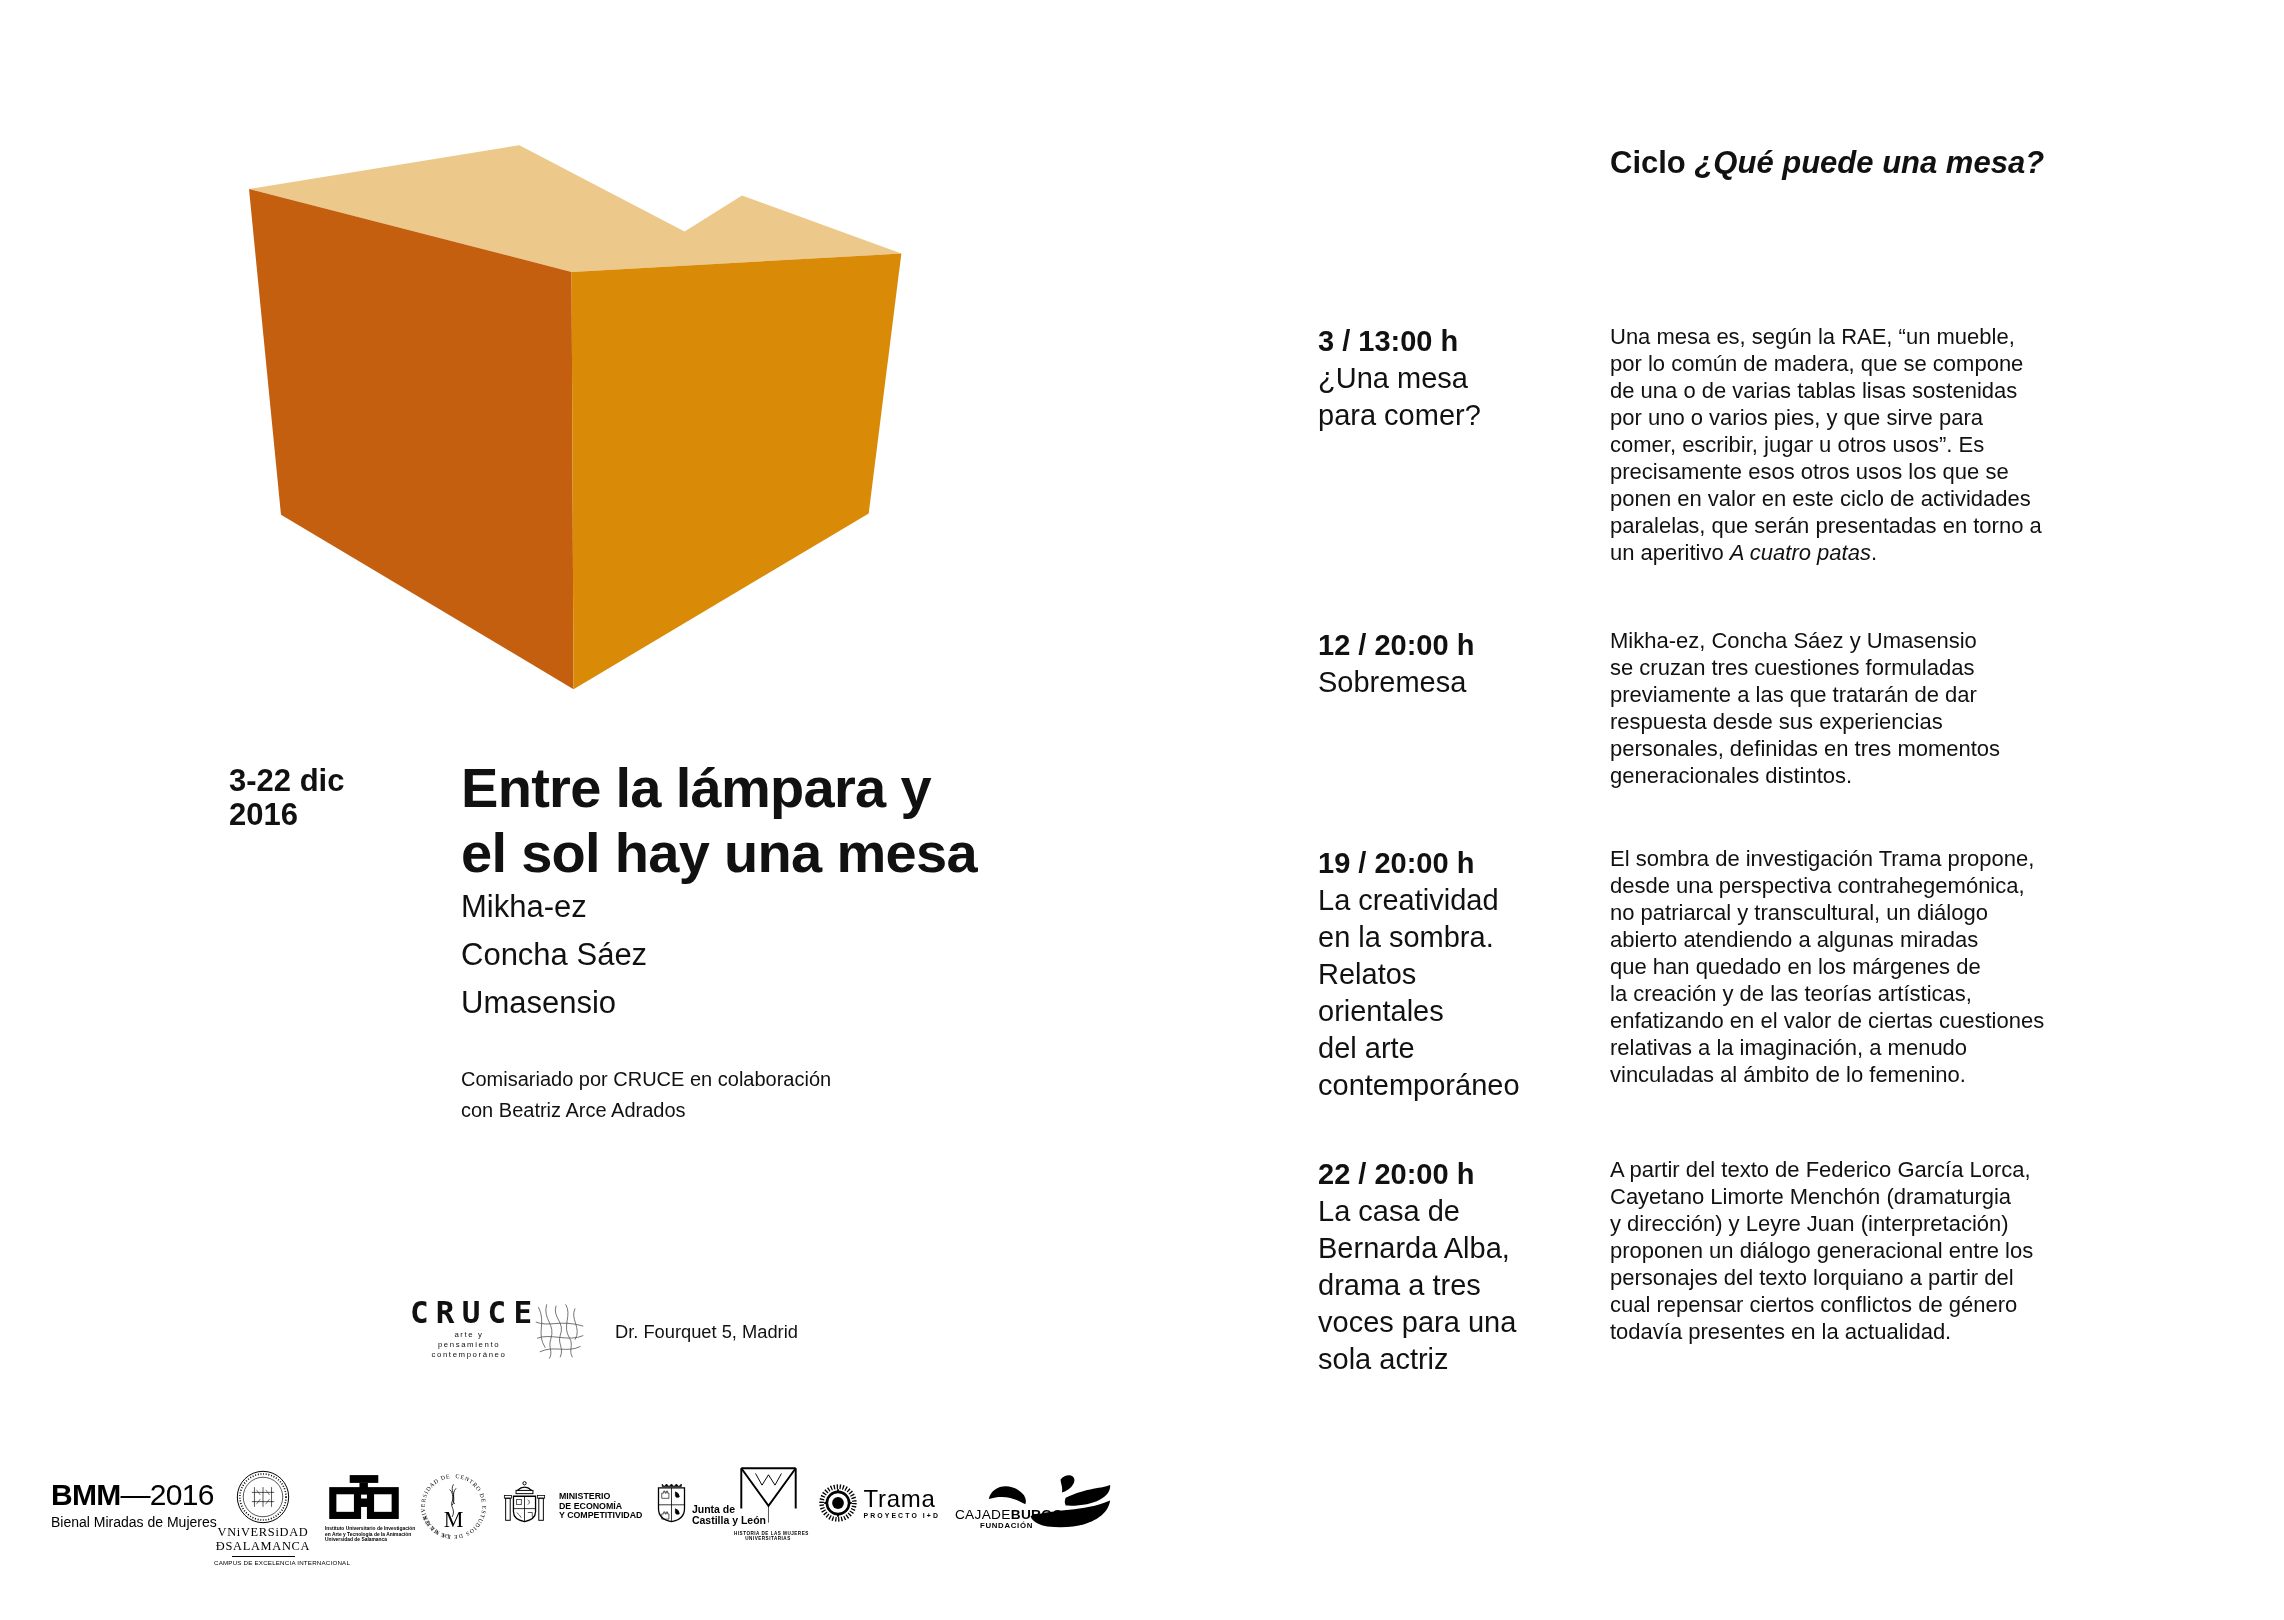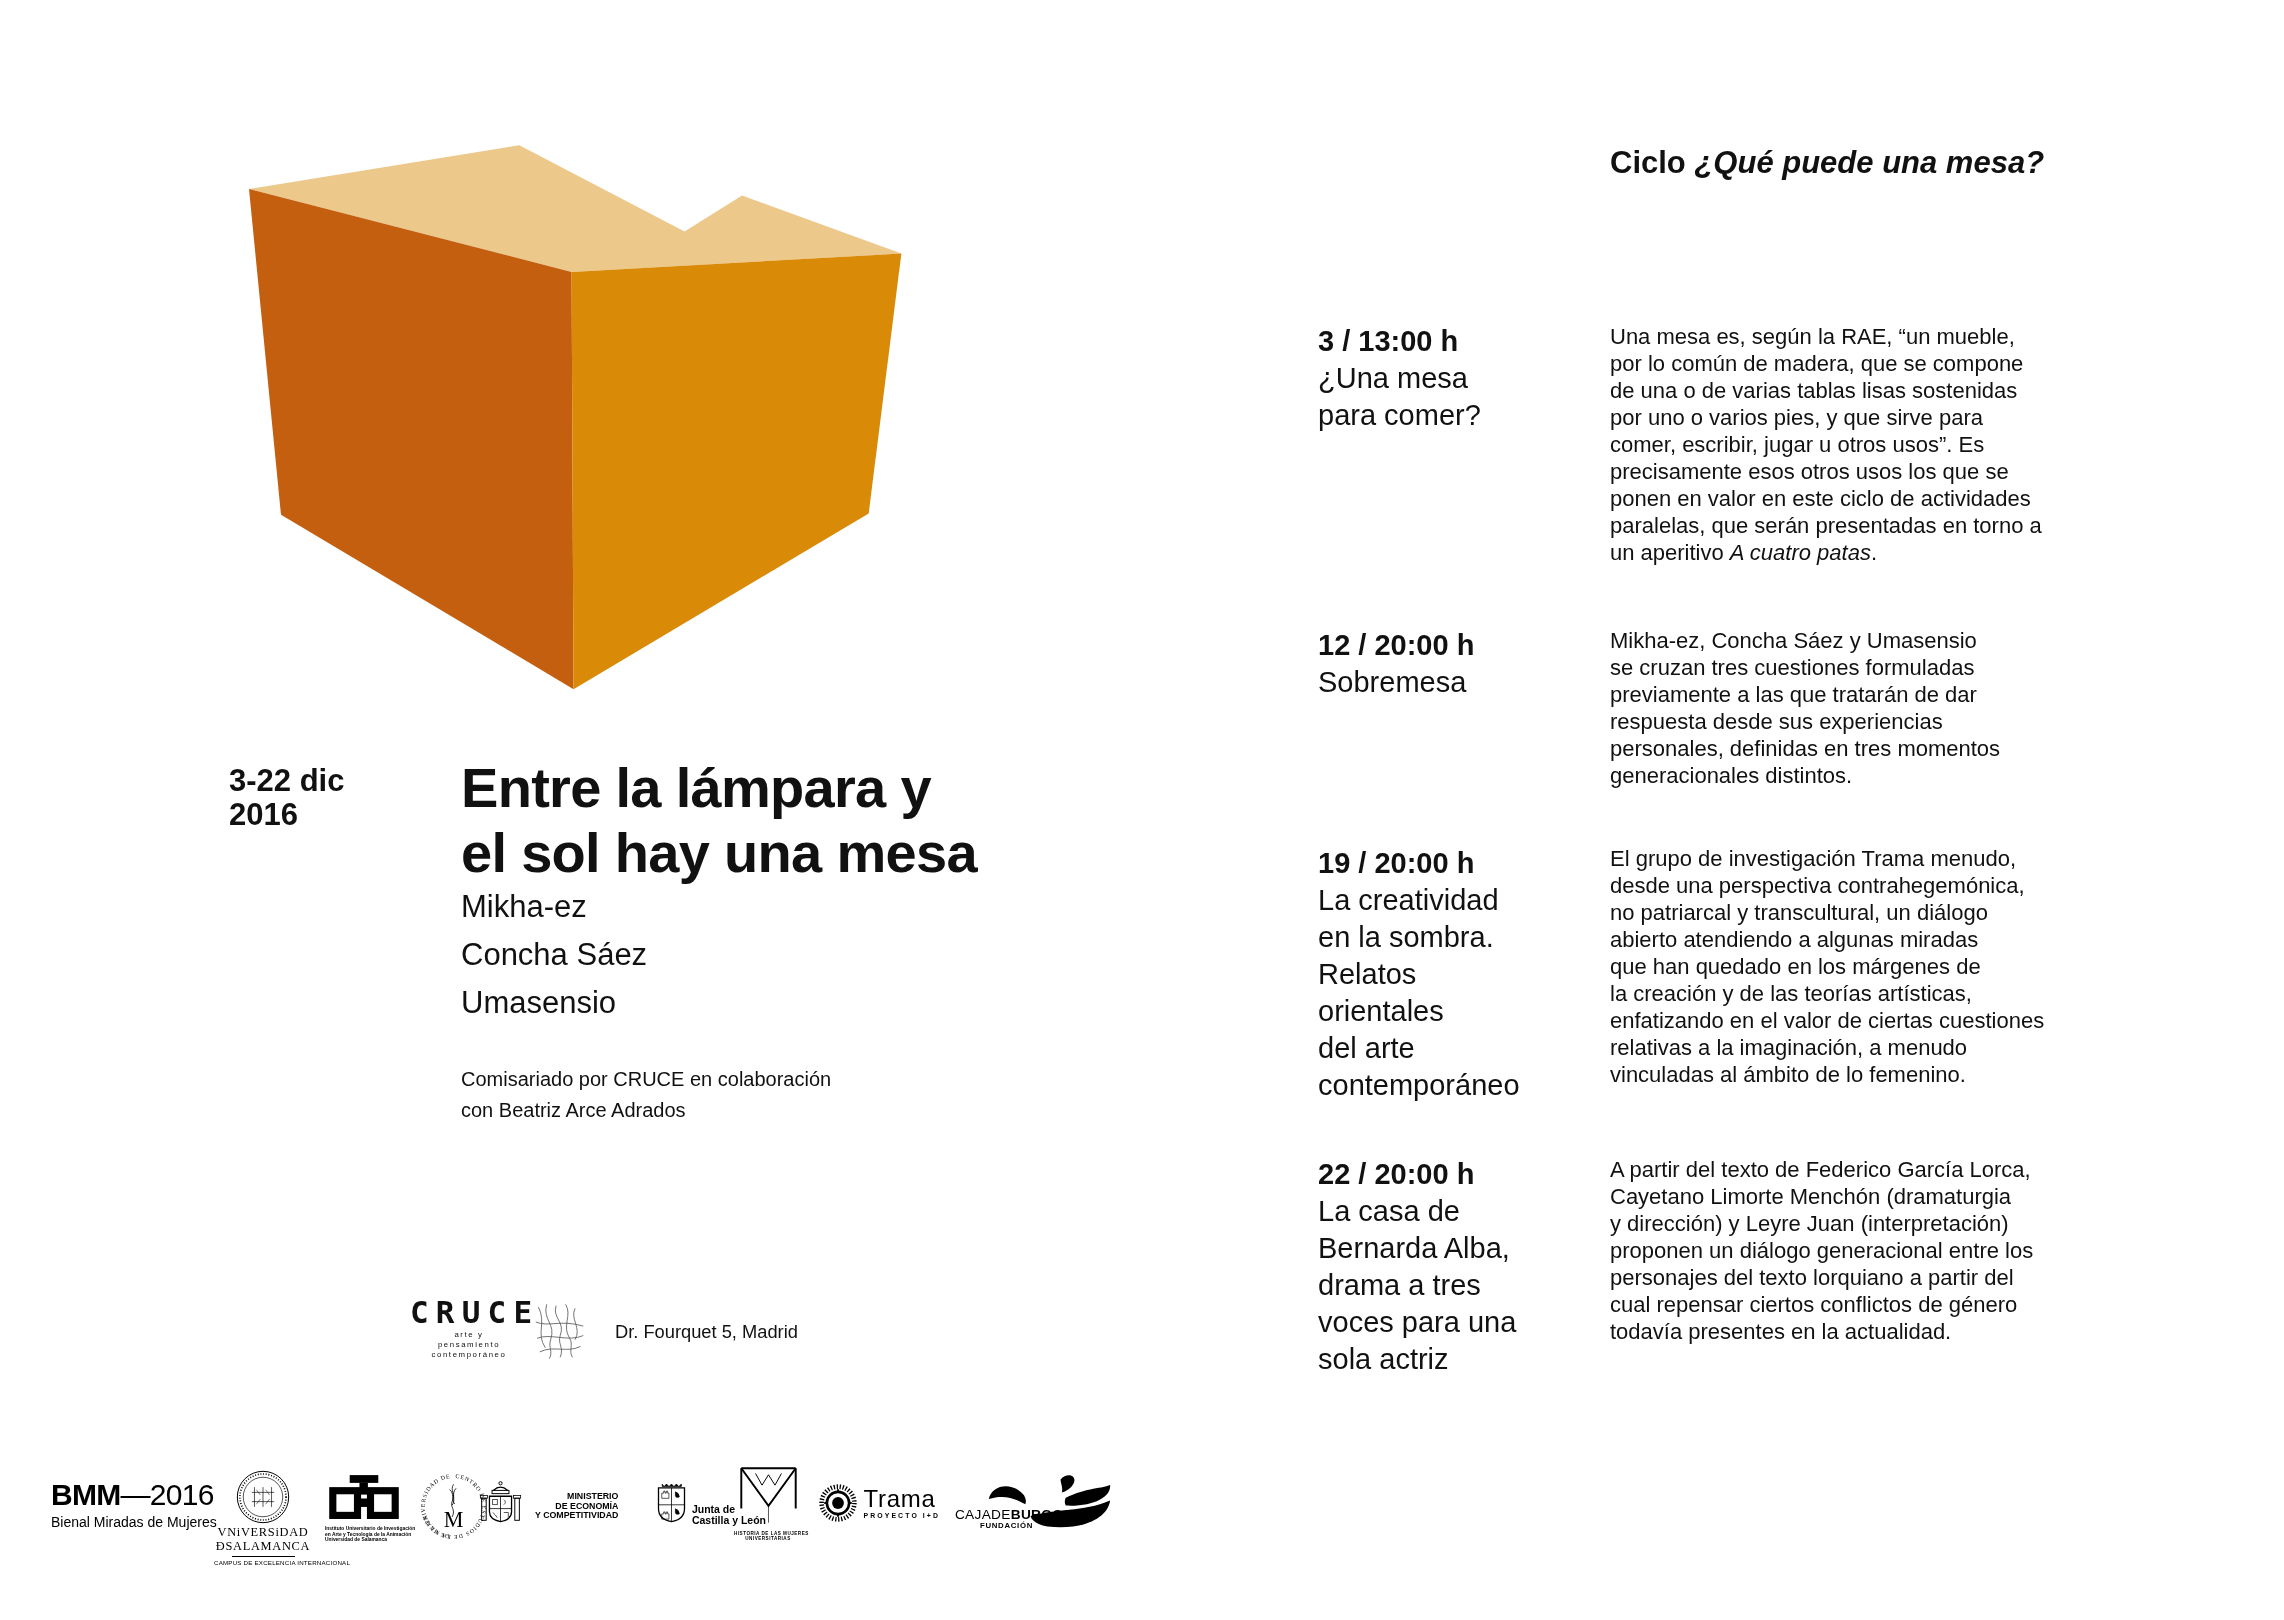--- a/index.html
+++ b/index.html
@@ -39,21 +39,21 @@
   .bmm-line1{font-size:30px;line-height:31px;letter-spacing:-0.7px;}
   .bmm-line1 b{font-weight:800;}
   .bmm-line2{font-size:14px;font-weight:500;margin-top:3.9px;}
   .usal{left:214px;top:1470px;width:98px;text-align:center;}
   .usal-name{font-family:"Liberation Serif",serif;font-size:12.4px;line-height:13.7px;letter-spacing:0.7px;}
   .usal-rule{width:63px;height:0.7px;background:#000;margin:2.6px auto 2px auto;}
   .usal-campus{font-size:6.2px;letter-spacing:0.2px;}
   .inst{left:325px;top:1475px;width:88px;}
   .inst-text{font-size:4.9px;line-height:5.7px;font-weight:700;margin-top:2px;}
   .cem{left:417px;top:1470px;}
-  .min{left:479px;top:1480px;display:flex;text-align:right;}
+  .min{left:503px;top:1480px;display:flex;}
   .min-text{margin-left:13px;padding-top:11.8px;font-size:8.8px;line-height:9.8px;font-weight:600;}
   .junta{left:657px;top:1484px;display:flex;}
   .junta-text{margin-left:5.9px;padding-top:19.6px;font-size:10.5px;line-height:11px;font-weight:600;}
   .hist{left:734px;top:1467px;width:68px;text-align:center;}
   .hist-text{font-size:4.6px;line-height:5.6px;letter-spacing:0.5px;font-weight:600;margin-top:4.6px;}
   .trama{left:819px;top:1484px;display:flex;}
   .trama-text{margin-left:6.5px;padding-top:3.9px;}
   .trama-word{font-size:24px;line-height:22px;font-weight:500;letter-spacing:0.7px;}
   .trama-sub{font-size:6.9px;letter-spacing:2.1px;font-weight:600;margin-top:2px;}
   .caja{left:951px;top:1473px;width:170px;height:65px;}
@@ -151,21 +151,21 @@
   <div class="abs ev-left r3">
     <div class="dt nw">19 / 20:00 h</div>
     <div class="nw">La creatividad</div>
     <div class="nw">en la sombra.</div>
     <div class="nw">Relatos</div>
     <div class="nw">orientales</div>
     <div class="nw">del arte</div>
     <div class="nw">contemporáneo</div>
   </div>
   <div class="abs ev-right r3">
-    <div class="nw">El grupo de investigación Trama menudo,</div>
+    <div class="nw">El sombra de investigación Trama propone,</div>
     <div class="nw">desde una perspectiva contrahegemónica,</div>
     <div class="nw">no patriarcal y transcultural, un diálogo</div>
     <div class="nw">abierto atendiendo a algunas miradas</div>
     <div class="nw">que han quedado en los márgenes de</div>
     <div class="nw">la creación y de las teorías artísticas,</div>
     <div class="nw">enfatizando en el valor de ciertas cuestiones</div>
     <div class="nw">relativas a la imaginación, a menudo</div>
     <div class="nw">vinculadas al ámbito de lo femenino.</div>
   </div>
 

